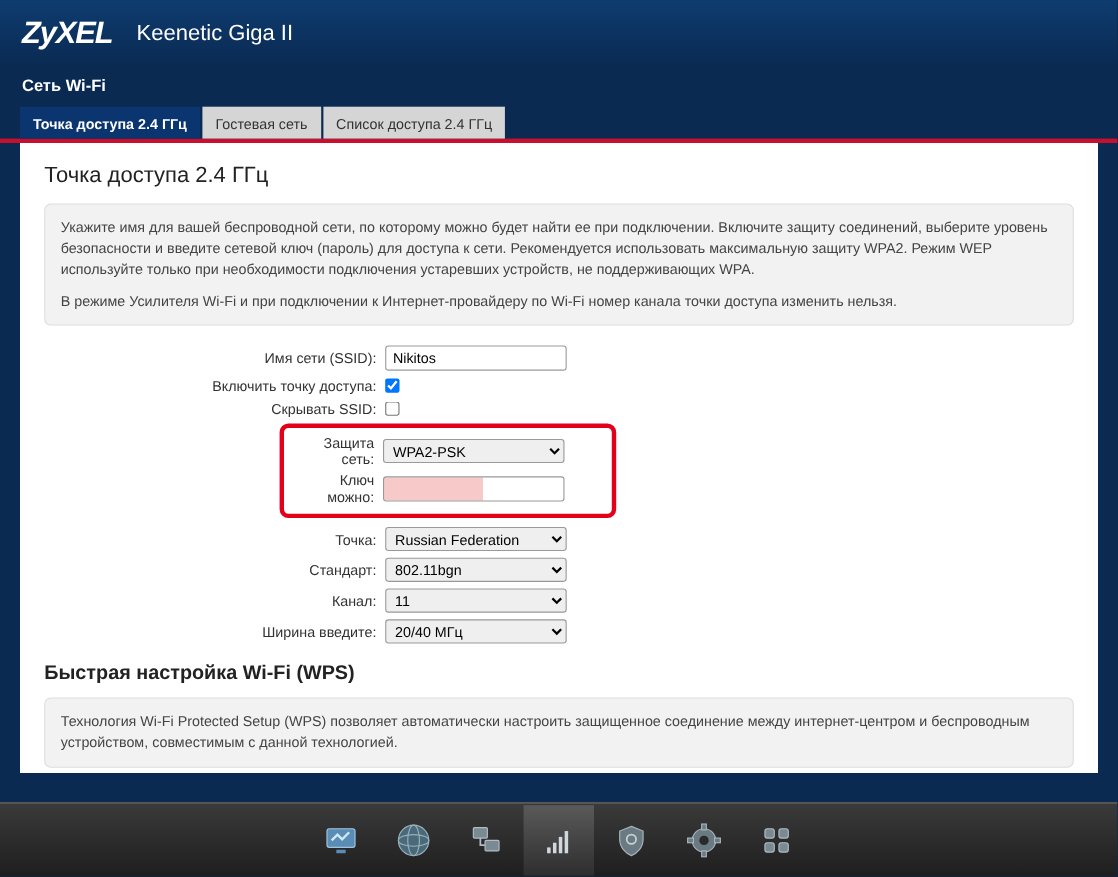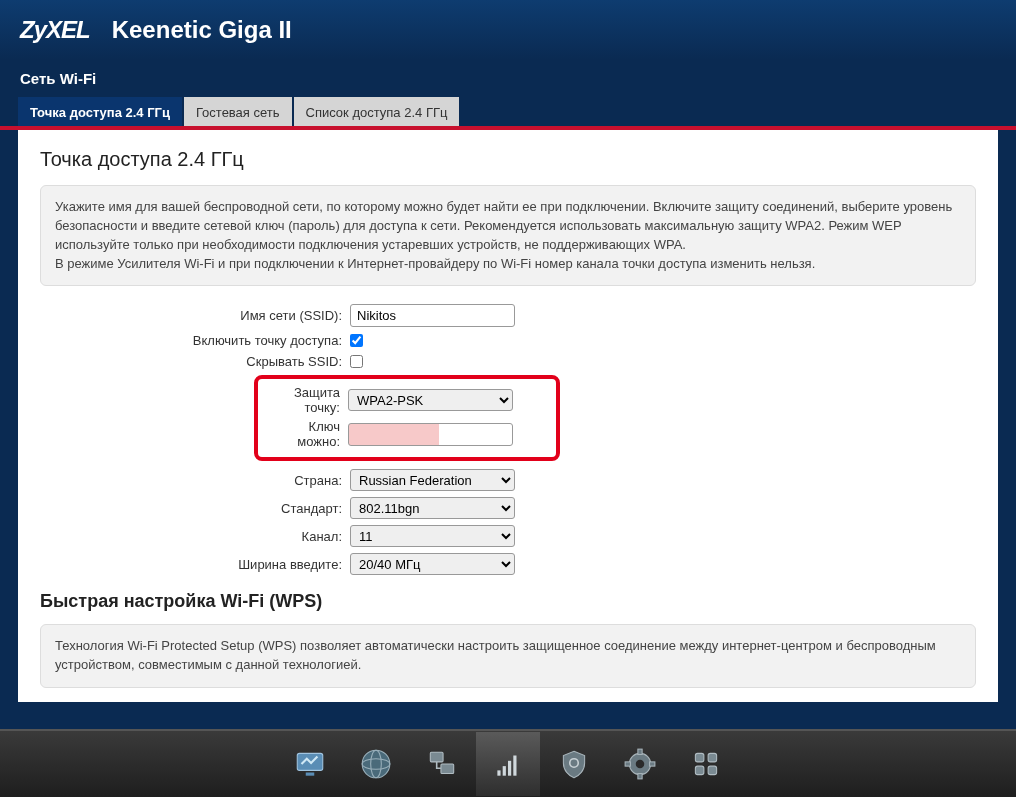--- a/index.html
+++ b/index.html
@@ -13,29 +13,29 @@
 }
 .header {
   background: linear-gradient(to bottom, #0e3c70 0%, #0a2a52 100%);
   height: 60px;
   display: flex;
   align-items: center;
   padding: 0 20px;
 }
 .logo {
   color: #fff;
-  font-size: 24px;
+  font-size: 28px;
   font-weight: bold;
   font-style: italic;
   letter-spacing: -1px;
 }
 .model {
   color: #fff;
-  font-size: 24px;
-  font-weight: bold;
+  font-size: 20px;
+  font-weight: normal;
   margin-left: 22px;
 }
 .subheader {
   padding: 10px 20px 4px;
 }
 .subheader-title {
   color: #fff;
   font-size: 15px;
   font-weight: bold;
 }
@@ -73,21 +73,21 @@
 .info-box {
   background: #f2f2f2;
   border: 1px solid #ddd;
   border-radius: 6px;
   padding: 12px 14px;
   font-size: 13px;
   color: #444;
   line-height: 1.45;
   margin-bottom: 18px;
 }
-.info-box p { }
+.info-box p { margin-bottom: 10px; }
 .info-box p:last-child { margin-bottom: 0; }
 .form-row {
   display: flex;
   align-items: center;
   margin-bottom: 6px;
   font-size: 13px;
 }
 .form-label {
   width: 310px;
   text-align: right;
@@ -193,33 +193,33 @@
     <input type="checkbox" checked="" style="">
   </div>
 
   <div class="form-row">
     <div class="form-label">Скрывать SSID:</div>
     <input type="checkbox" style="">
   </div>
 
   <div class="highlight-box">
     <div class="form-row">
-      <div class="form-label">Защита точку:</div>
+      <div class="form-label">Защита сеть:</div>
       <select class="form-control">
         <option>WPA2-PSK</option>
       </select>
     </div>
     <div class="form-row">
       <div class="form-label">Ключ можно:</div>
       <div class="key-field"></div>
     </div>
   </div>
 
   <div class="form-row">
-    <div class="form-label">Страна:</div>
+    <div class="form-label">Точка:</div>
     <select class="form-control">
       <option>Russian Federation</option>
     </select>
   </div>
 
   <div class="form-row">
     <div class="form-label">Стандарт:</div>
     <select class="form-control">
       <option>802.11bgn</option>
     </select>

